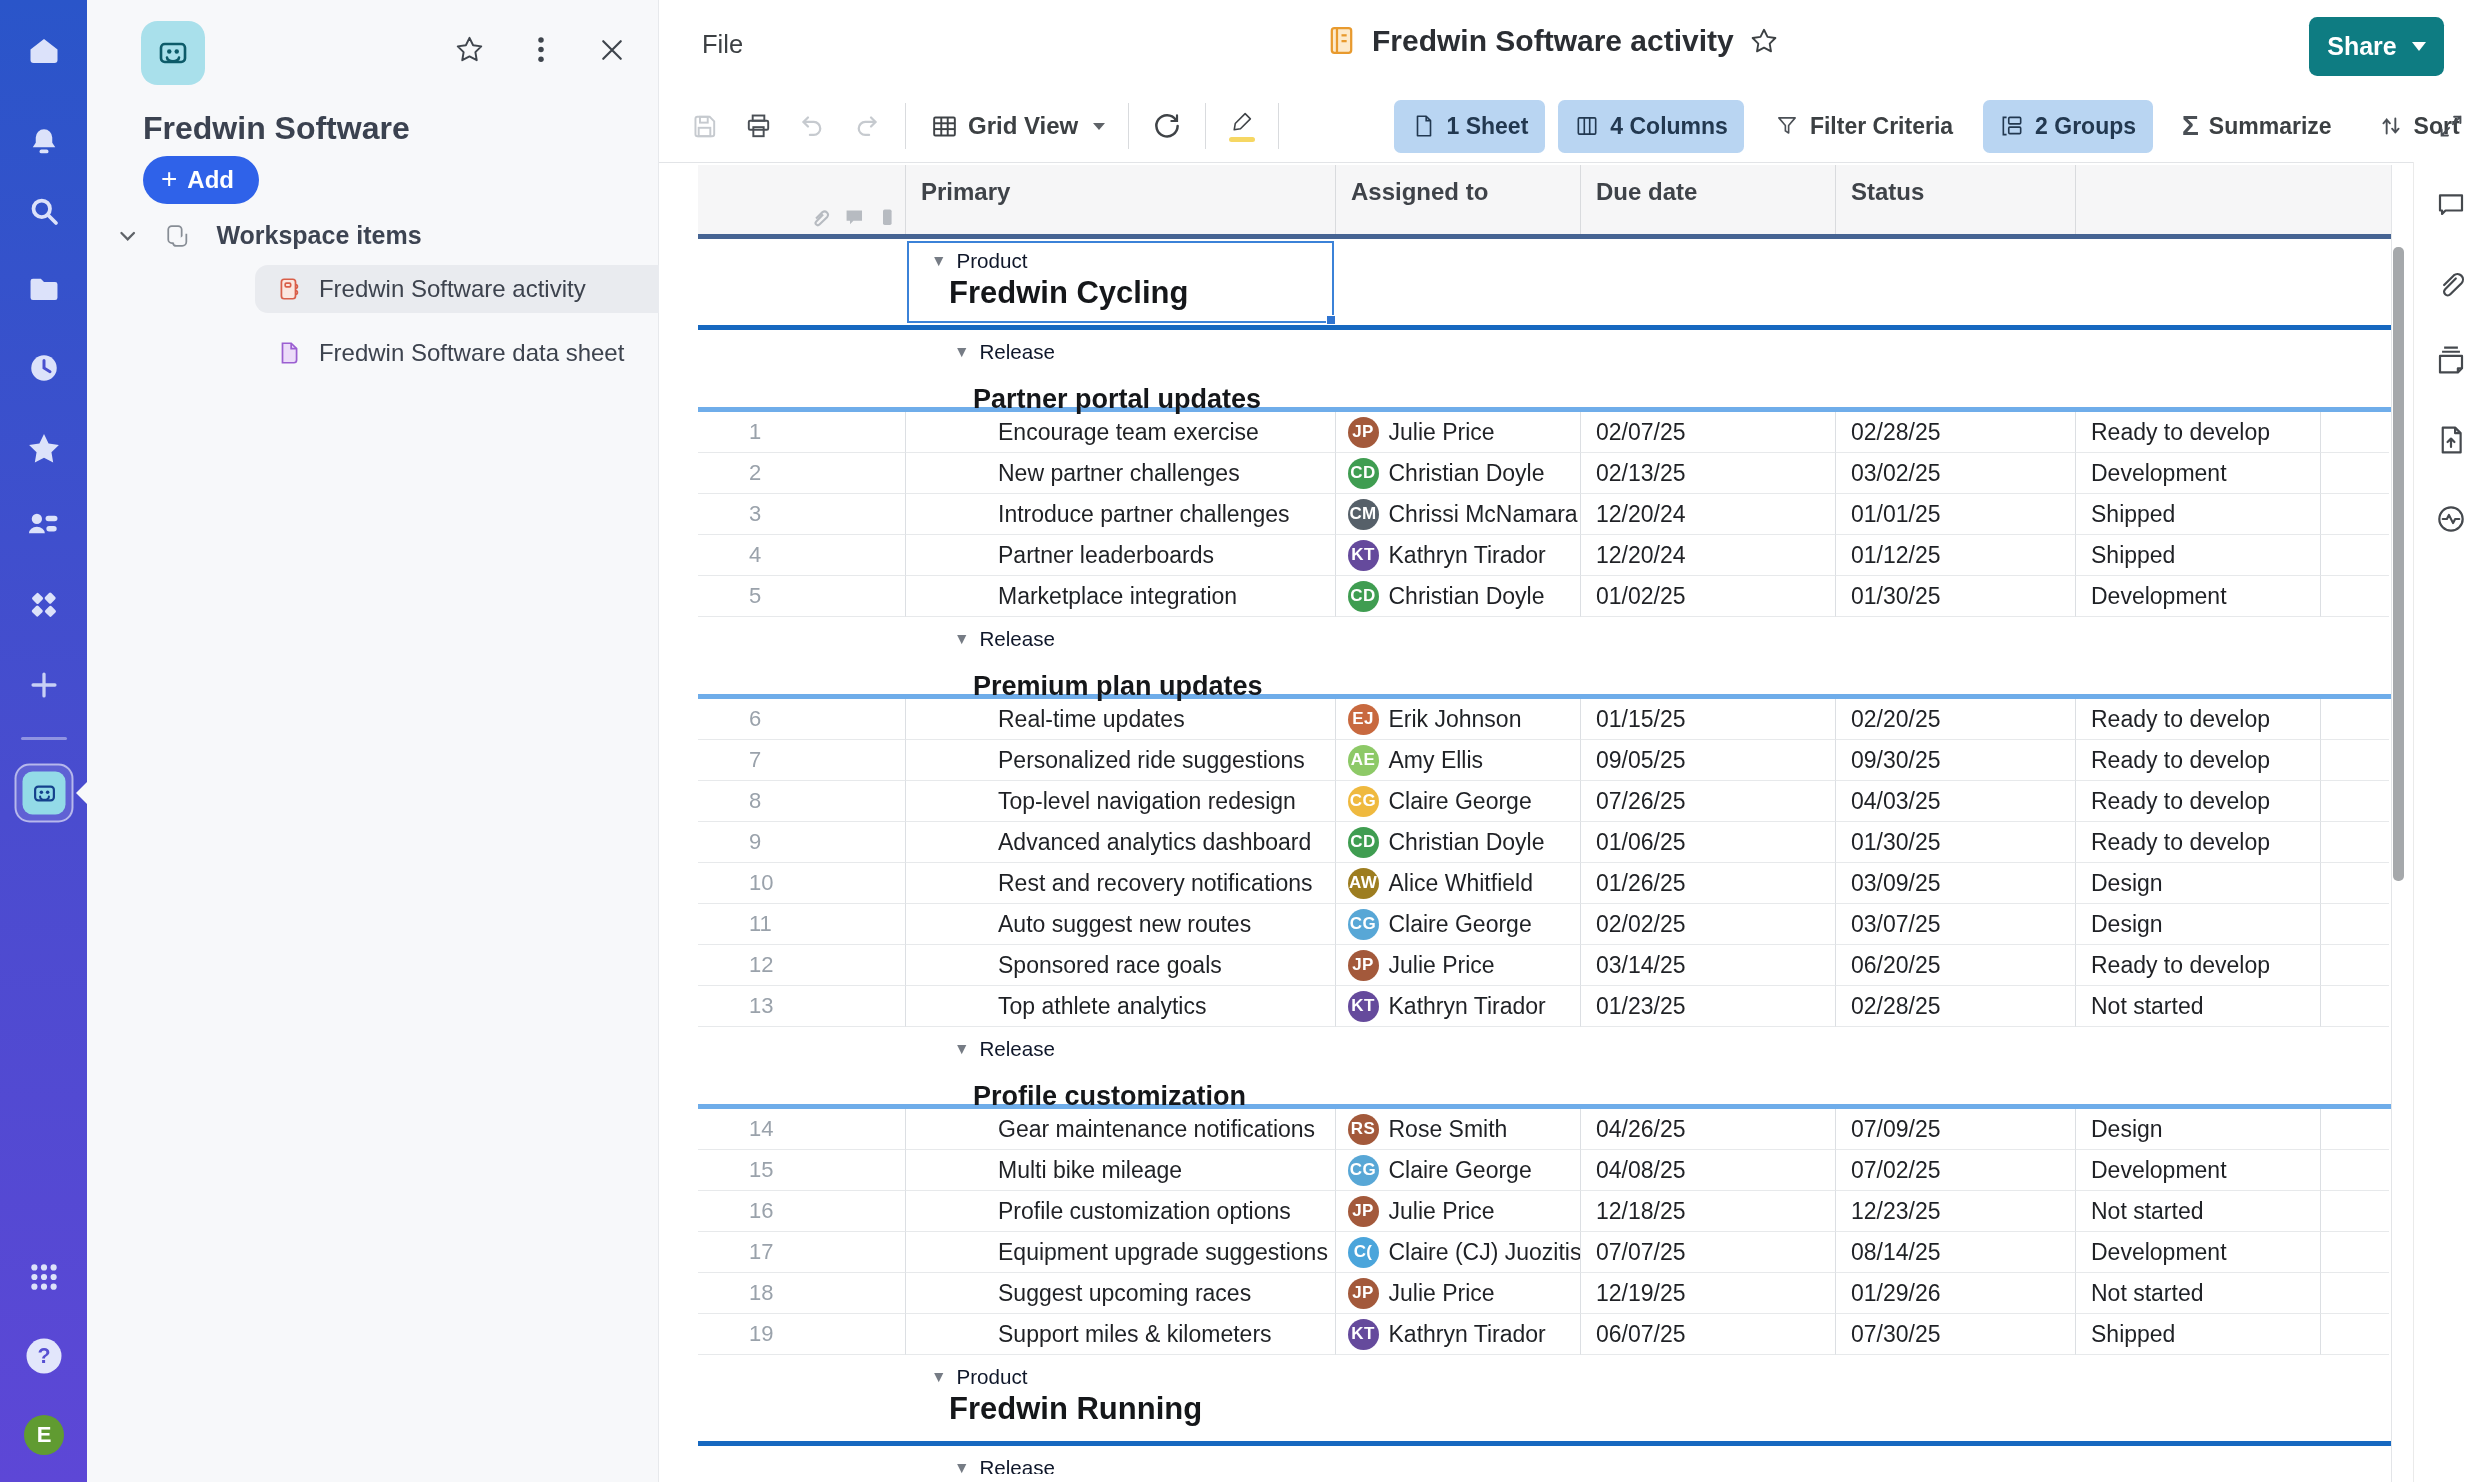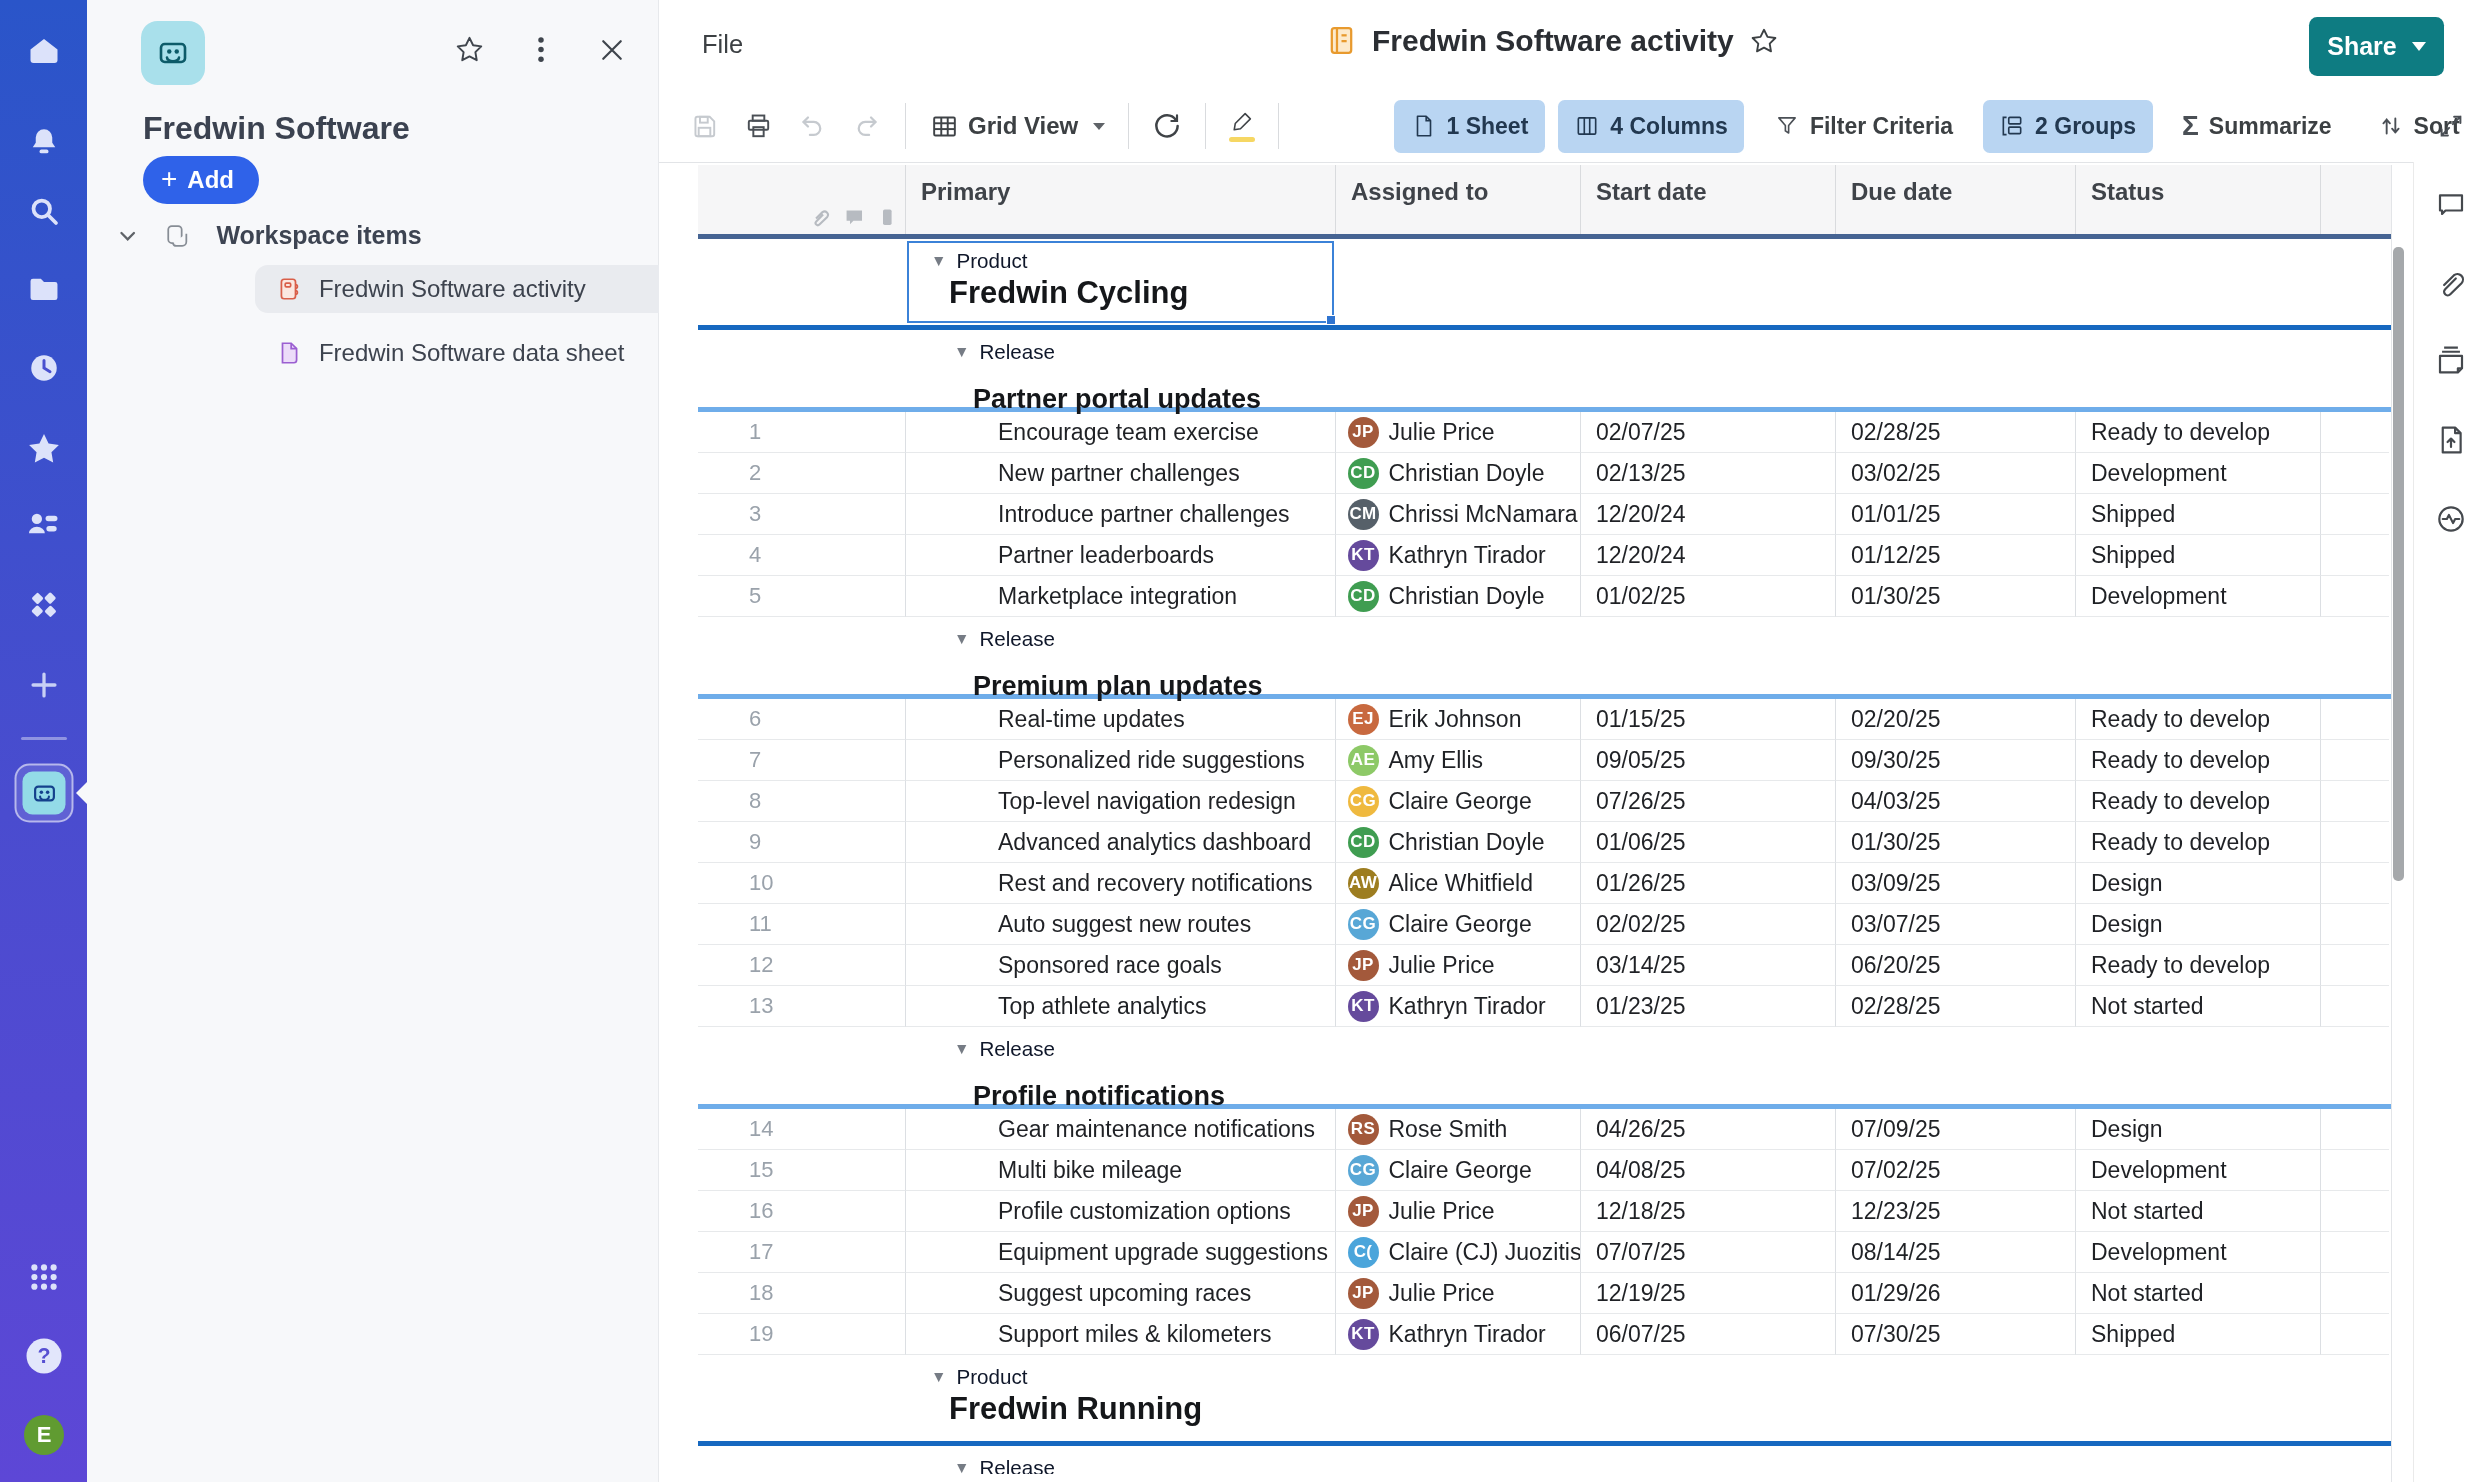--- a/index.html
+++ b/index.html
@@ -396,21 +396,20 @@
           <svg width="20.6" height="20.6" viewBox="0 0 24 24" fill="currentColor">
               <path d="M3 4 h18 v12 h-10 l-4 4 v-4 H3 Z"></path>
             </svg>
           <svg width="20.6" height="20.6" viewBox="0 0 24 24" fill="currentColor">
               <rect x="7" y="3" width="10" height="18" rx="2"></rect>
             </svg>
         </span>
       </div>
       <div class="hcell">Primary</div>
       <div class="hcell">Assigned to</div>
-      <div class="hcell">Start date</div>
       <div class="hcell">Due date</div>
       <div class="hcell">Status</div>
       <div class="hcell"></div>
     </div>
     <div id="grid-rows">
         <div class="grow product">
           <div class="gl">
             <span class="tri">▼</span>
             <span class="glabel">Product</span>
           </div>
@@ -587,21 +586,21 @@
           <div class="cell cdate">01/23/25</div>
           <div class="cell cdate">02/28/25</div>
           <div class="cell cstatus">Not started</div>
           <div class="cell spacer"></div>
         </div>
         <div class="grow release">
           <div class="gl">
             <span class="tri">▼</span>
             <span class="glabel">Release</span>
           </div>
-          <div class="gname">Profile notifications</div>
+          <div class="gname">Profile customization</div>
         </div>
         <div class="trow">
           <div class="cell cnum">14</div>
           <div class="cell cprimary">Gear maintenance notifications</div>
           <div class="cell cwho">
             <span class="av" style="background:#A3593B">RS</span>
             <span>Rose Smith</span>
           </div>
           <div class="cell cdate">04/26/25</div>
           <div class="cell cdate">07/09/25</div>

